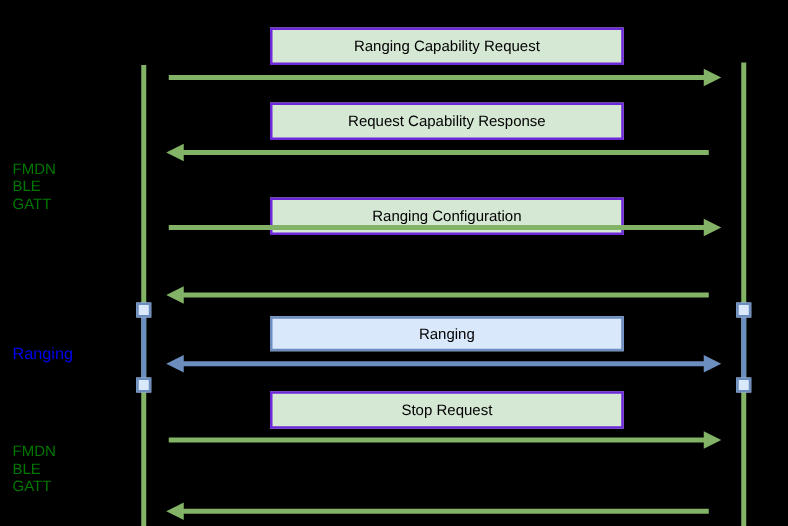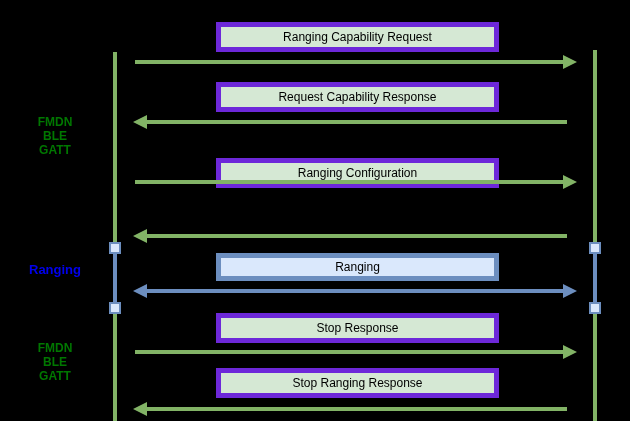--- a/index.html
+++ b/index.html
@@ -13,31 +13,31 @@
   .lifeline-right{left:593px;top:50px;height:371px;}
   .activation-segment{position:absolute;width:4px;background:#6c8ebf;top:248px;height:60px;}
   .activation-segment.left{left:113px;}
   .activation-segment.right{left:593px;}
   .endpoint-square{
     position:absolute;width:12px;height:12px;box-sizing:border-box;
     background:#dae8fc;border:2px solid #6c8ebf;
   }
   
   .phase-label{
-    position:absolute;left:10px;width:90px;text-align:center;
-    font-weight:bold;font-size:12px;line-height:14px;white-space:pre-line;
+    position:absolute;left:10px;width:90px;text-align:left;
+    font-weight:normal;font-size:12px;line-height:14px;white-space:pre-line;margin-top:13px;
   }
   .phase-label.green{color:#007700;}
   .phase-label.blue{color:#0000ee;top:262px;font-size:13px;line-height:16px;}
   .phase-label.gatt-top{top:115px;}
   .phase-label.gatt-bottom{top:341px;}
   
   .msg-box{
     position:absolute;left:216px;width:283px;height:30px;box-sizing:border-box;
-    background:#d5e8d4;border:5px solid #6d28d9;color:#000;
+    background:#d5e8d4;border:2px solid #6d28d9;color:#000;
     display:flex;align-items:center;justify-content:center;
     font-size:12px;
   }
   .msg-box.blue-box{background:#dae8fc;border-color:#6c8ebf;height:28px;}
   
   .arrow{position:absolute;left:133px;width:444px;height:14px;}
   .arrow .line{position:absolute;top:5px;height:4px;background:var(--c);}
   .arrow .head-right{position:absolute;right:0;top:0;width:0;height:0;
     border-top:7px solid transparent;border-bottom:7px solid transparent;
     border-left:14px solid var(--c);}
@@ -97,25 +97,24 @@
     <i class="line"></i>
   </div>
 
   <div class="msg-box blue-box" style="top:253px;">Ranging</div>
   <div class="arrow dir-both blue" style="top:284px;">
     <i class="head-left"></i>
     <i class="line"></i>
     <i class="head-right"></i>
   </div>
 
-  <div class="msg-box" style="top:313px;">Stop Response</div>
+  <div class="msg-box" style="top:313px;">Stop Request</div>
   <div class="arrow dir-right green" style="top:345px;">
     <i class="line"></i>
     <i class="head-right"></i>
   </div>
 
-  <div class="msg-box" style="top:368px;">Stop Ranging Response</div>
   <div class="arrow dir-left green" style="top:402px;">
     <i class="head-left"></i>
     <i class="line"></i>
   </div>
 
 </div>
 
 </body></html>

